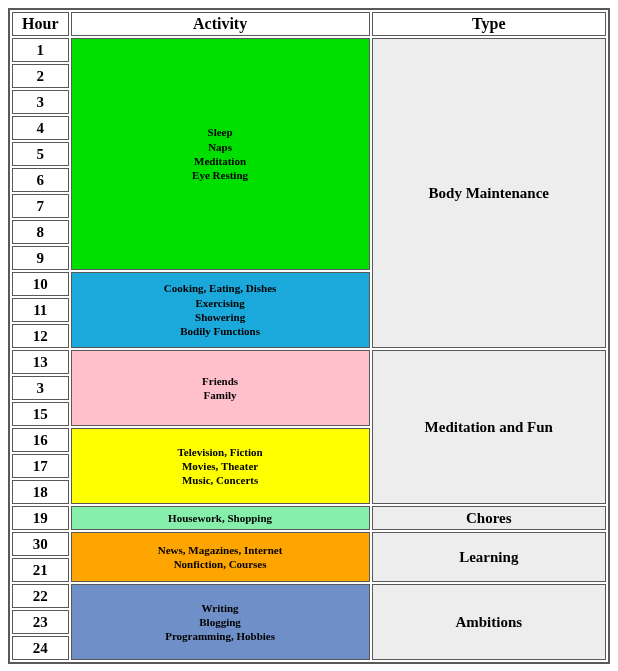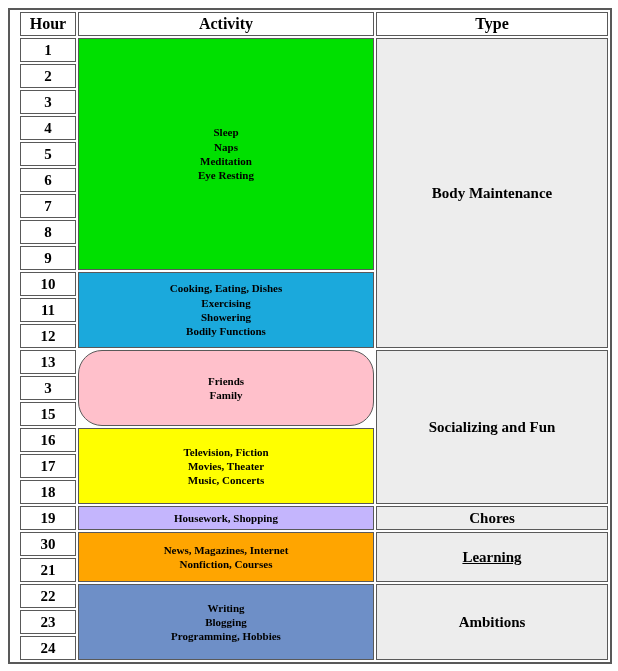--- a/index.html
+++ b/index.html
@@ -15,21 +15,20 @@
   .table-wrap {
     padding: 8px;
   }
   table.schedule {
     table-layout: fixed;
     border-collapse: separate;
     border-spacing: 2px;
     border: 2px solid #595959;
     background: #ffffff;
     width: 602px;
-    padding-left: 8px;
   }
   col.col-hour { width: 56px; }
   col.col-activity { width: 296px; }
   col.col-type { width: 232px; }
   th, td {
     border: 1px solid #595959;
     font-weight: bold;
     text-align: center;
     vertical-align: middle;
     padding: 0;
@@ -119,25 +118,25 @@
           </td>
         </tr>
         <tr>
           <td class="hour-cell">11</td>
         </tr>
         <tr>
           <td class="hour-cell">12</td>
         </tr>
         <tr>
           <td class="hour-cell">13</td>
-          <td class="activity-cell" rowspan="3" style="background: rgb(255, 192, 203); border-radius: 24px;">
+          <td class="activity-cell" rowspan="3" style="background: rgb(255, 192, 203);">
             <div class="activity-line">Friends</div>
             <div class="activity-line">Family</div>
           </td>
-          <td class="type-cell" rowspan="6" style="background: rgb(237, 237, 237);">Socializing and Fun</td>
+          <td class="type-cell" rowspan="6" style="background: rgb(237, 237, 237);">Meditation and Fun</td>
         </tr>
         <tr>
           <td class="hour-cell">3</td>
         </tr>
         <tr>
           <td class="hour-cell">15</td>
         </tr>
         <tr>
           <td class="hour-cell">16</td>
           <td class="activity-cell" rowspan="3" style="background: rgb(255, 255, 0);">
@@ -147,32 +146,32 @@
           </td>
         </tr>
         <tr>
           <td class="hour-cell">17</td>
         </tr>
         <tr>
           <td class="hour-cell">18</td>
         </tr>
         <tr>
           <td class="hour-cell">19</td>
-          <td class="activity-cell" rowspan="1" style="background: #c4b5fd;">
+          <td class="activity-cell" rowspan="1" style="background: #86efac;">
             <div class="activity-line">Housework, Shopping</div>
           </td>
           <td class="type-cell" rowspan="1" style="background: rgb(237, 237, 237);">Chores</td>
         </tr>
         <tr>
           <td class="hour-cell">30</td>
           <td class="activity-cell" rowspan="2" style="background: rgb(255, 165, 0);">
             <div class="activity-line">News, Magazines, Internet</div>
             <div class="activity-line">Nonfiction, Courses</div>
           </td>
-          <td class="type-cell" rowspan="2" style="background: rgb(237, 237, 237); text-decoration: underline;">Learning</td>
+          <td class="type-cell" rowspan="2" style="background: rgb(237, 237, 237);">Learning</td>
         </tr>
         <tr>
           <td class="hour-cell">21</td>
         </tr>
         <tr>
           <td class="hour-cell">22</td>
           <td class="activity-cell" rowspan="3" style="background: rgb(110, 143, 199); margin-top: 28px;">
             <div class="activity-line">Writing</div>
             <div class="activity-line">Blogging</div>
             <div class="activity-line">Programming, Hobbies</div>

